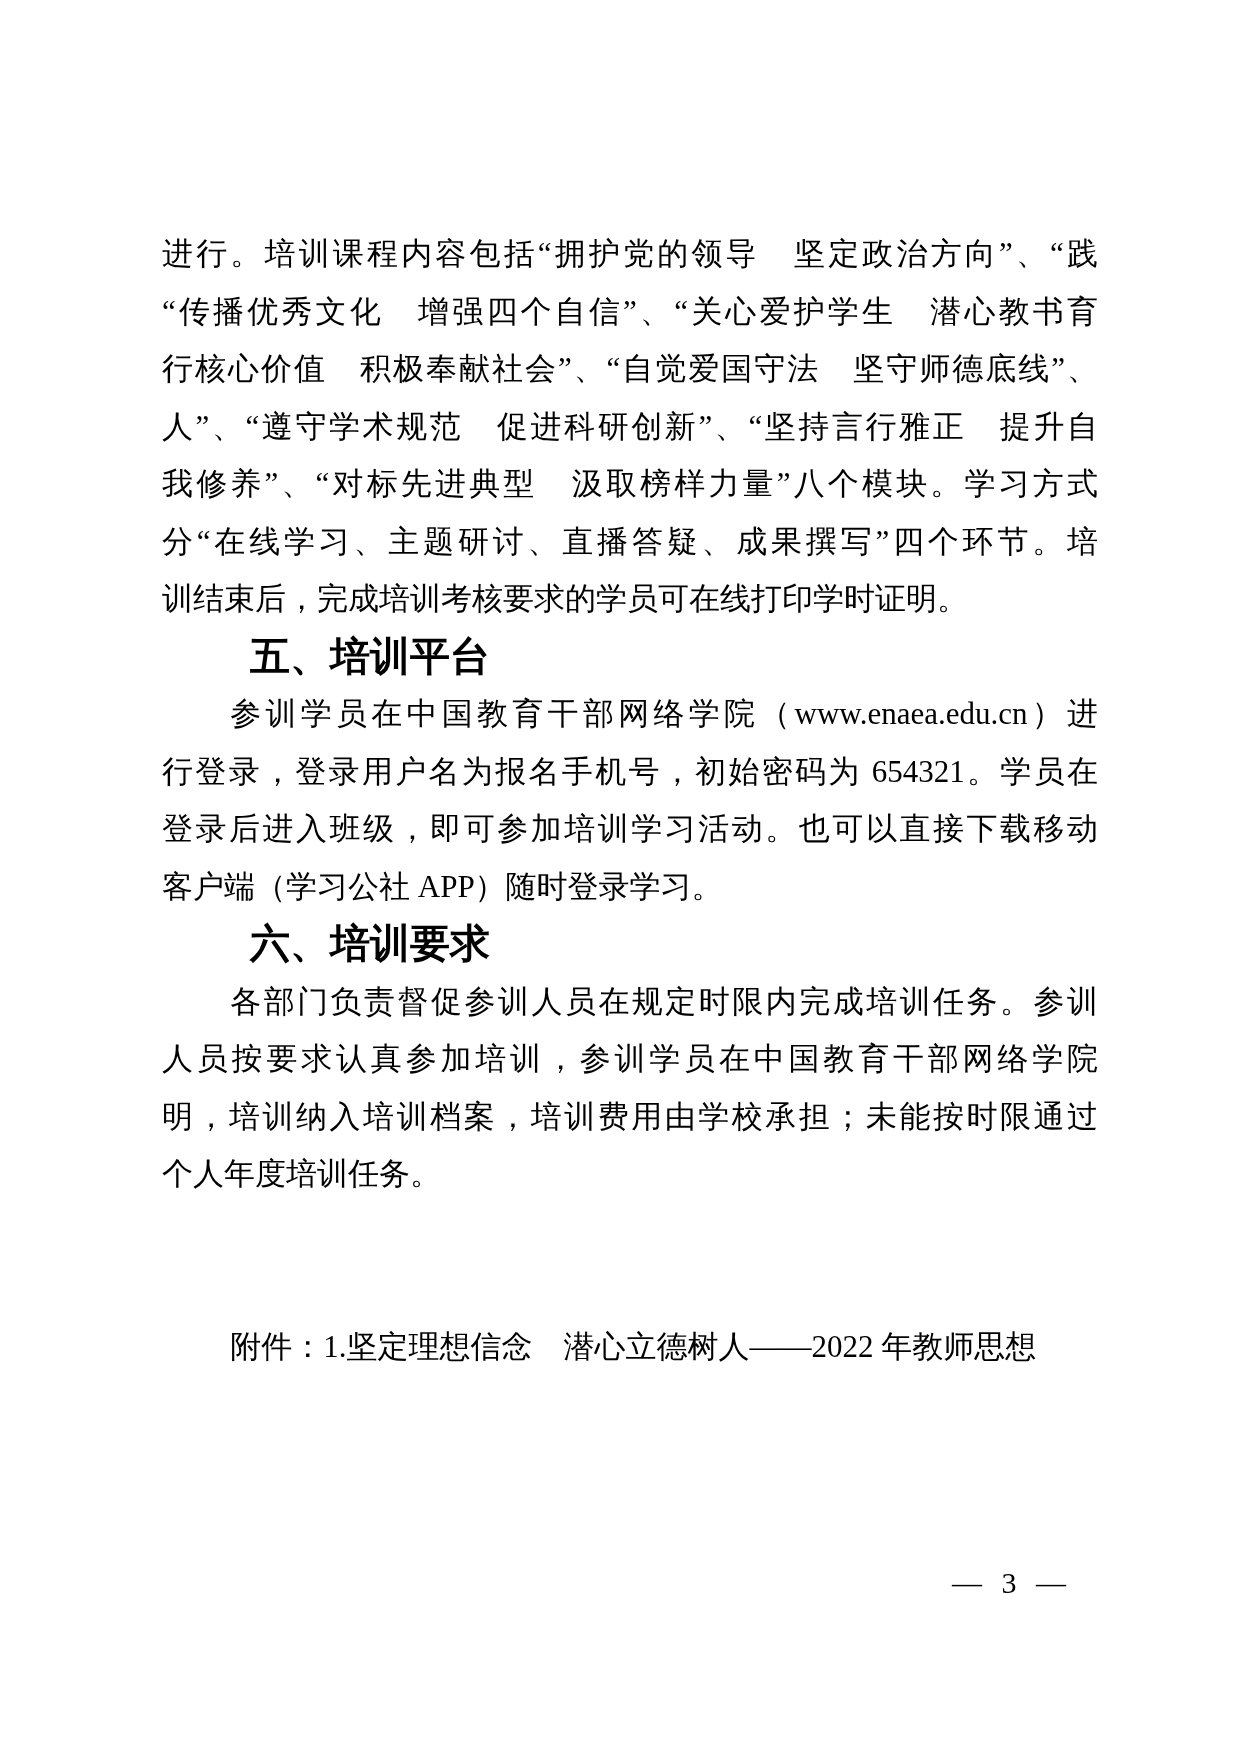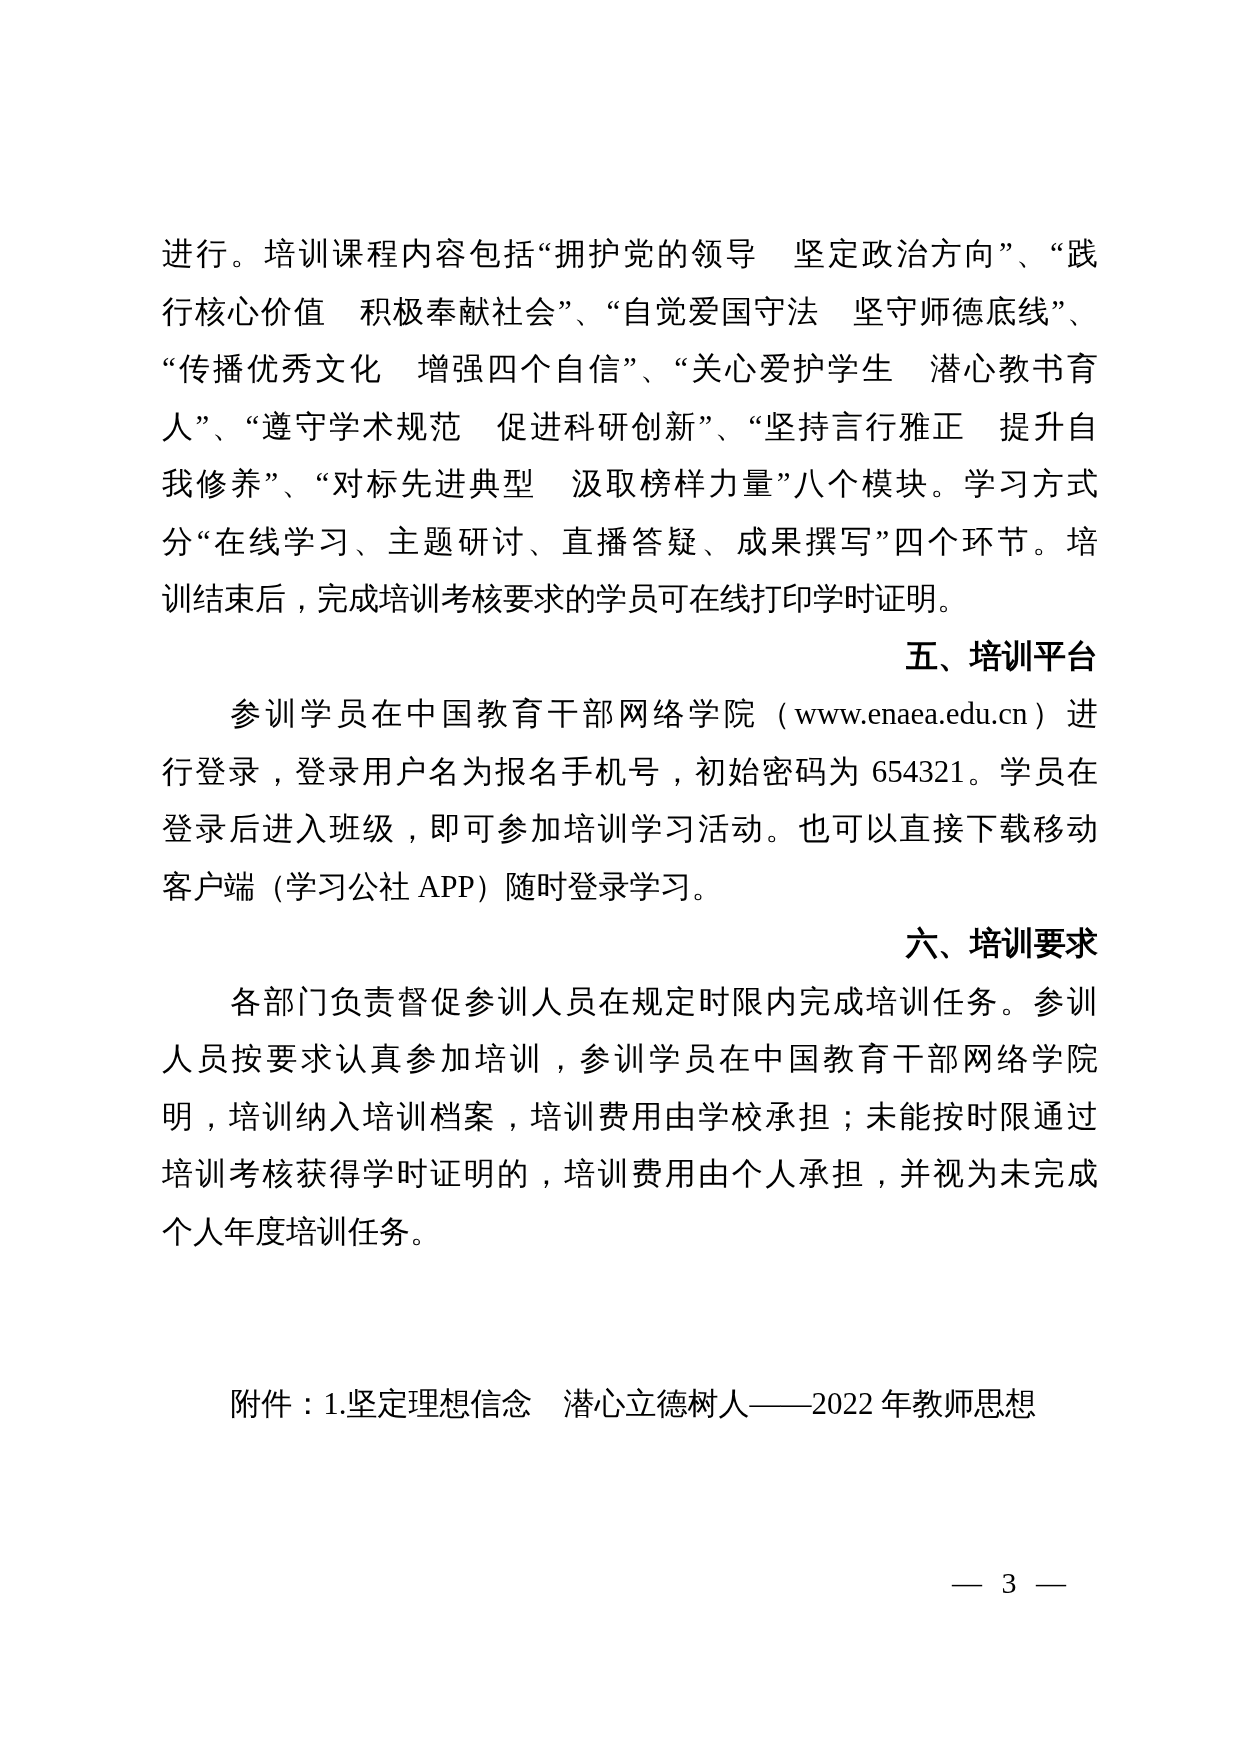--- a/index.html
+++ b/index.html
@@ -35,23 +35,22 @@
     text-align-last: justify;
   }
   
   .ind {
     text-indent: 2.2em;
   }
   
   .head {
     font-family: "Liberation Sans", "DejaVu Sans", sans-serif;
     font-weight: 700;
-    font-size: 32px;
+    font-size: 40px;
     text-indent: 2.2em;
-    text-align: right;
   }
   
   .att2 {
     text-indent: 6.35em;
   }
   .pageno {
     position: absolute;
     left: 952px;
     top: 1566px;
     font-size: 30px;
@@ -60,40 +59,39 @@
     white-space: nowrap;
   }
 </style>
 </head>
 <body>
 
 <div class="page">
   <div class="content">
 
     <div class="line jf">进行。培训课程内容包括“拥护党的领导　坚定政治方向”、“践</div>
+    <div class="line jf">“传播优秀文化　增强四个自信”、“关心爱护学生　潜心教书育</div>
     <div class="line jf">行核心价值　积极奉献社会”、“自觉爱国守法　坚守师德底线”、</div>
-    <div class="line jf">“传播优秀文化　增强四个自信”、“关心爱护学生　潜心教书育</div>
     <div class="line jf">人”、“遵守学术规范　促进科研创新”、“坚持言行雅正　提升自</div>
     <div class="line jf">我修养”、“对标先进典型　汲取榜样力量”八个模块。学习方式</div>
     <div class="line jf">分“在线学习、主题研讨、直播答疑、成果撰写”四个环节。培</div>
     <div class="line">训结束后，完成培训考核要求的学员可在线打印学时证明。</div>
 
     <div class="line head">五、培训平台</div>
 
     <div class="line jf ind">参训学员在中国教育干部网络学院（www.enaea.edu.cn）进</div>
     <div class="line jf">行登录，登录用户名为报名手机号，初始密码为 654321。学员在</div>
     <div class="line jf">登录后进入班级，即可参加培训学习活动。也可以直接下载移动</div>
     <div class="line">客户端（学习公社 APP）随时登录学习。</div>
 
     <div class="line head">六、培训要求</div>
 
     <div class="line jf ind">各部门负责督促参训人员在规定时限内完成培训任务。参训</div>
     <div class="line jf">人员按要求认真参加培训，参训学员在中国教育干部网络学院</div>
     <div class="line jf">明，培训纳入培训档案，培训费用由学校承担；未能按时限通过</div>
-    <div class="line jf">培训考核获得学时证明的，培训费用由个人承担，并视为未完成</div>
     <div class="line">个人年度培训任务。</div>
 
     <div class="line"></div>
     <div class="line"></div>
 
     <div class="line ind">附件：1.坚定理想信念　潜心立德树人——2022 年教师思想</div>
 
   </div>
 
   <div class="pageno">— 3 —</div>

